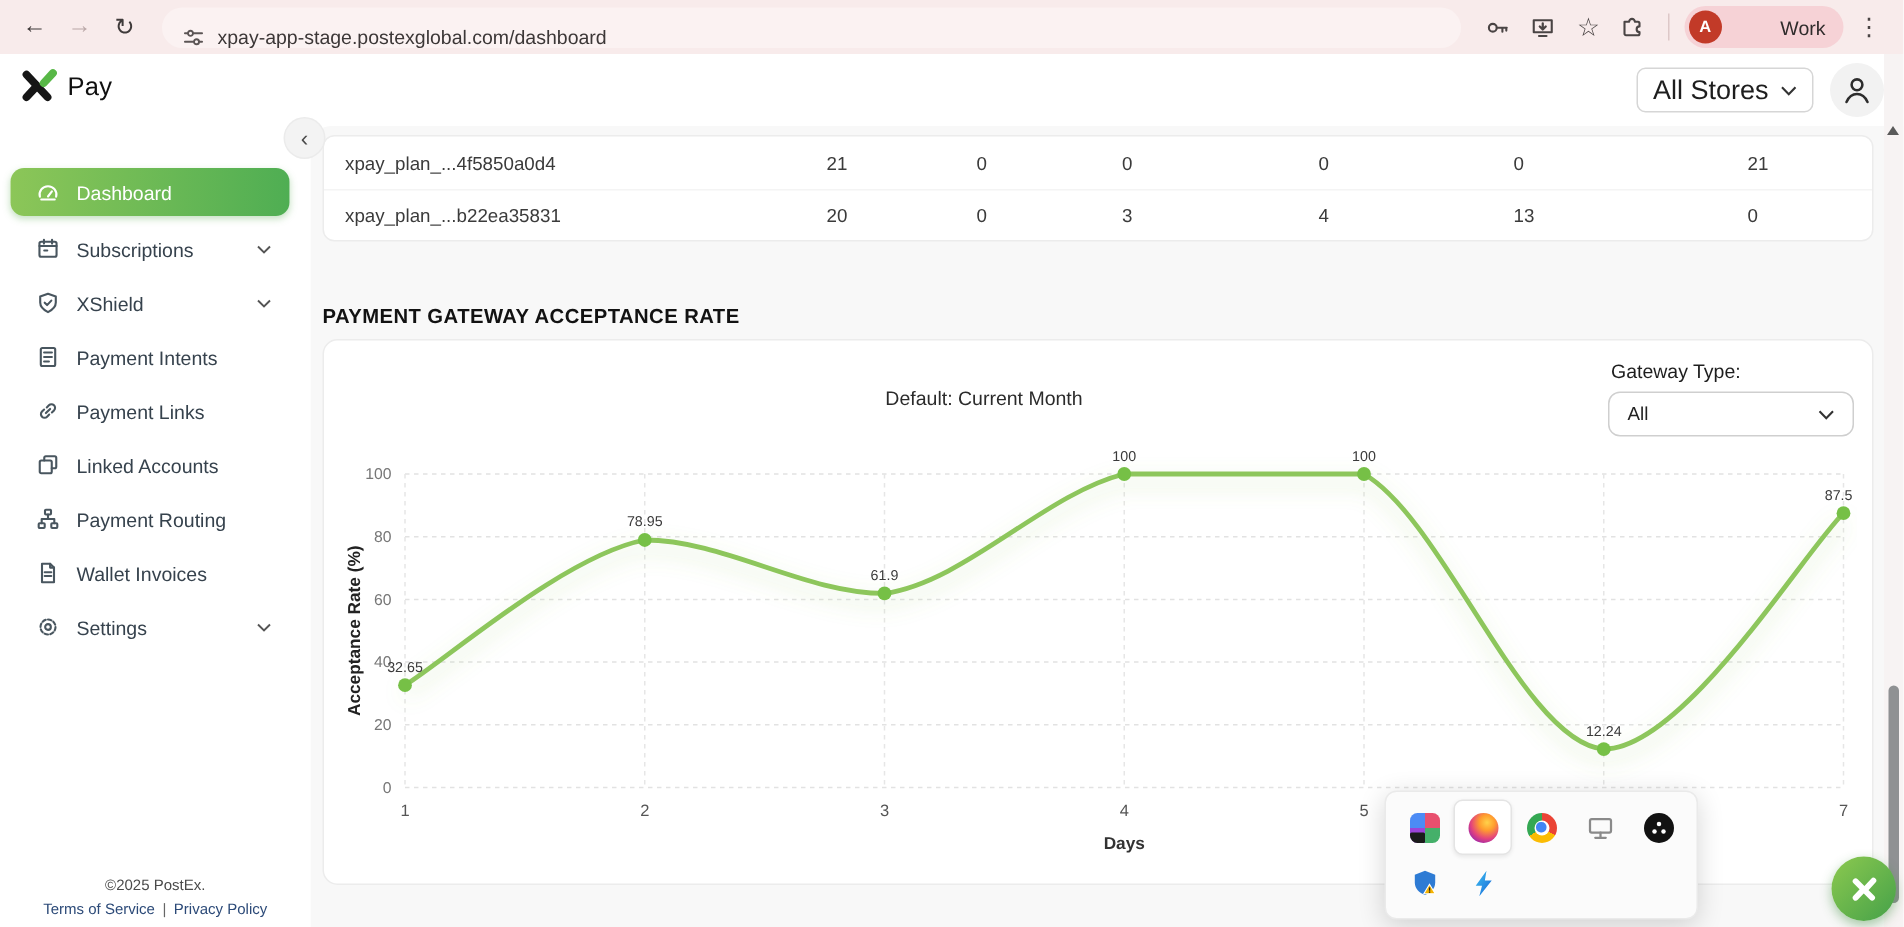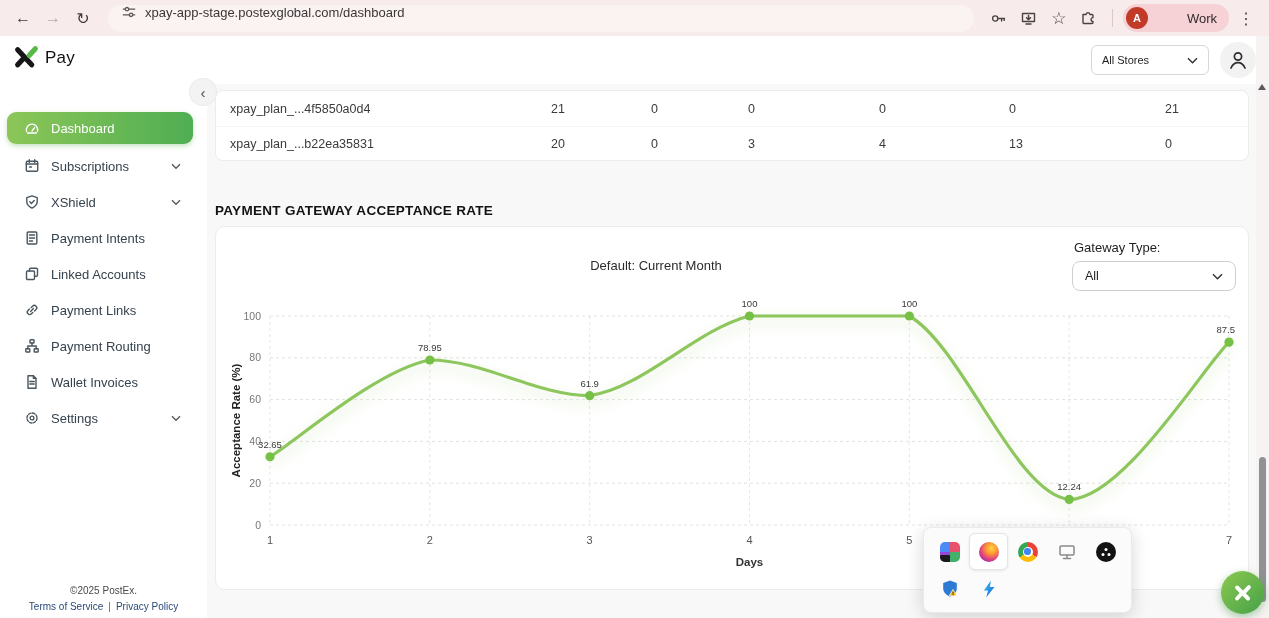--- a/index.html
+++ b/index.html
@@ -6,38 +6,38 @@
   html,body { width:1269px; height:618px; overflow:hidden; }
   body { font-family:"Liberation Sans", sans-serif; background:#fff; position:relative; }
 
   
   .browser-bar { position:absolute; top:0; left:0; width:1269px; height:36px;
     background:#f8ebeb; display:flex; align-items:center; padding:0 10px; gap:4px; z-index:40; }
   .nav-btn { width:26px; height:26px; border-radius:50%; display:flex; align-items:center;
     justify-content:center; font-size:16px; color:#3f3a3a; flex:0 0 auto; }
   .nav-btn.disabled { color:#bba9a9; }
   .url-pill { flex:1 1 auto; height:27px; background:#fbf2f2; border-radius:14px;
-    display:flex; align-items:flex-start; padding:0 14px; gap:9px; margin:0 8px; min-width:0; }
+    display:flex; align-items:flex-end; padding:0 14px; gap:9px; margin:0 8px; min-width:0; }
   .url-text { font-size:13px; color:#3c3737; white-space:nowrap; overflow:hidden; }
   .tb-ic { width:26px; height:26px; display:flex; align-items:center; justify-content:center;
     color:#4a4444; flex:0 0 auto; font-size:15px; }
   .tb-divider { width:1px; height:18px; background:#ddc8c8; margin:0 6px; flex:0 0 auto; }
   .profile-chip { height:28px; border-radius:14px; background:#f6d2d6; display:flex;
     align-items:center; gap:7px; padding:0 12px 0 3px; flex:0 0 auto; }
   .chip-avatar { width:22px; height:22px; border-radius:50%; background:#c23a28; color:#fff;
     font-size:11px; font-weight:bold; display:flex; align-items:center; justify-content:center; }
   .chip-label { font-size:13px; color:#2f2b2b;margin-left:32px; }
 
   
   .app-topbar { position:absolute; top:36px; left:0; width:1269px; height:48px; background:#fff; z-index:10; }
   .logo-wrap { position:absolute; left:13px; top:8px; display:flex; align-items:center; gap:5px; }
   .logo-text { font-size:17px; color:#101010; font-weight:400; letter-spacing:.2px; }
   .store-select { position:absolute; right:60px; top:9px; width:118px; height:30px;
     border:1px solid #d6d6d6; border-radius:6px; background:#fff; display:flex; align-items:center;
-    justify-content:space-between; padding:0 10px; font-size:11px; color:#1e1e1e; cursor:pointer; }
+    justify-content:space-between; padding:0 10px; font-size:18px; color:#1e1e1e; cursor:pointer; }
   .profile-btn { position:absolute; right:13px; top:6px; width:36px; height:36px; border-radius:50%;
     background:#f2f2f2; display:flex; align-items:center; justify-content:center; cursor:pointer; }
 
   .sidebar { position:absolute; top:84px; left:0; width:207px; bottom:0; background:#fff; z-index:9; }
   .side-list { position:absolute; top:28px; left:0; width:100%; }
   .side-item { height:30px; margin:0 14px 6px 7px; display:flex; align-items:center; gap:11px;
     padding-left:16px; border-radius:9px; font-size:13px; color:#36424d; cursor:pointer; position:relative; }
   .side-item.active { background:linear-gradient(90deg,#8cc658,#4fae53); color:#fff;
     height:32px; margin:0 14px 7px 7px; box-shadow:0 2px 5px rgba(90,170,80,.35); }
   .si-icon { width:17px; height:17px; display:flex; align-items:center; justify-content:center; color:#49565f; }
@@ -213,35 +213,35 @@
           <svg width="16" height="16" viewBox="0 0 16 16" fill="none" stroke="currentColor" stroke-width="1.4" stroke-linecap="round" stroke-linejoin="round">
             <rect x="3.2" y="2" width="9.6" height="12" rx="1"></rect>
             <path d="M5.4 5h5.2M5.4 8h5.2M5.4 11h3.2"></path>
           </svg>
         </span>
         <span class="si-label">Payment Intents</span>
       </div>
       <div class="side-item">
         <span class="si-icon">
           <svg width="16" height="16" viewBox="0 0 16 16" fill="none" stroke="currentColor" stroke-width="1.4" stroke-linecap="round" stroke-linejoin="round">
-            <rect x="2.5" y="5" width="8" height="8.5" rx="1"></rect>
-            <path d="M5.5 5V3.2a1 1 0 0 1 1-1h6a1 1 0 0 1 1 1v6a1 1 0 0 1-1 1h-2"></path>
-          </svg>
-        </span>
-        <span class="si-label">Linked Accounts</span>
-      </div>
-      <div class="side-item">
-        <span class="si-icon">
-          <svg width="16" height="16" viewBox="0 0 16 16" fill="none" stroke="currentColor" stroke-width="1.4" stroke-linecap="round" stroke-linejoin="round">
             <path d="M6.6 9.4l2.8-2.8"></path>
             <path d="M5.4 7 4 8.4a2.4 2.4 0 0 0 3.4 3.4L8.8 10.4"></path>
             <path d="M7.2 5.6 8.6 4.2A2.4 2.4 0 0 1 12 7.6L10.6 9"></path>
           </svg>
         </span>
         <span class="si-label">Payment Links</span>
+      </div>
+      <div class="side-item">
+        <span class="si-icon">
+          <svg width="16" height="16" viewBox="0 0 16 16" fill="none" stroke="currentColor" stroke-width="1.4" stroke-linecap="round" stroke-linejoin="round">
+            <rect x="2.5" y="5" width="8" height="8.5" rx="1"></rect>
+            <path d="M5.5 5V3.2a1 1 0 0 1 1-1h6a1 1 0 0 1 1 1v6a1 1 0 0 1-1 1h-2"></path>
+          </svg>
+        </span>
+        <span class="si-label">Linked Accounts</span>
       </div>
       <div class="side-item">
         <span class="si-icon">
           <svg width="16" height="16" viewBox="0 0 16 16" fill="none" stroke="currentColor" stroke-width="1.4" stroke-linecap="round" stroke-linejoin="round">
             <rect x="6" y="1.8" width="4" height="3.2" rx=".6"></rect>
             <rect x="1.8" y="10.8" width="4" height="3.2" rx=".6"></rect>
             <rect x="10.2" y="10.8" width="4" height="3.2" rx=".6"></rect>
             <path d="M8 5v3M3.8 10.8V8h8.4v2.8"></path>
           </svg>
         </span>

